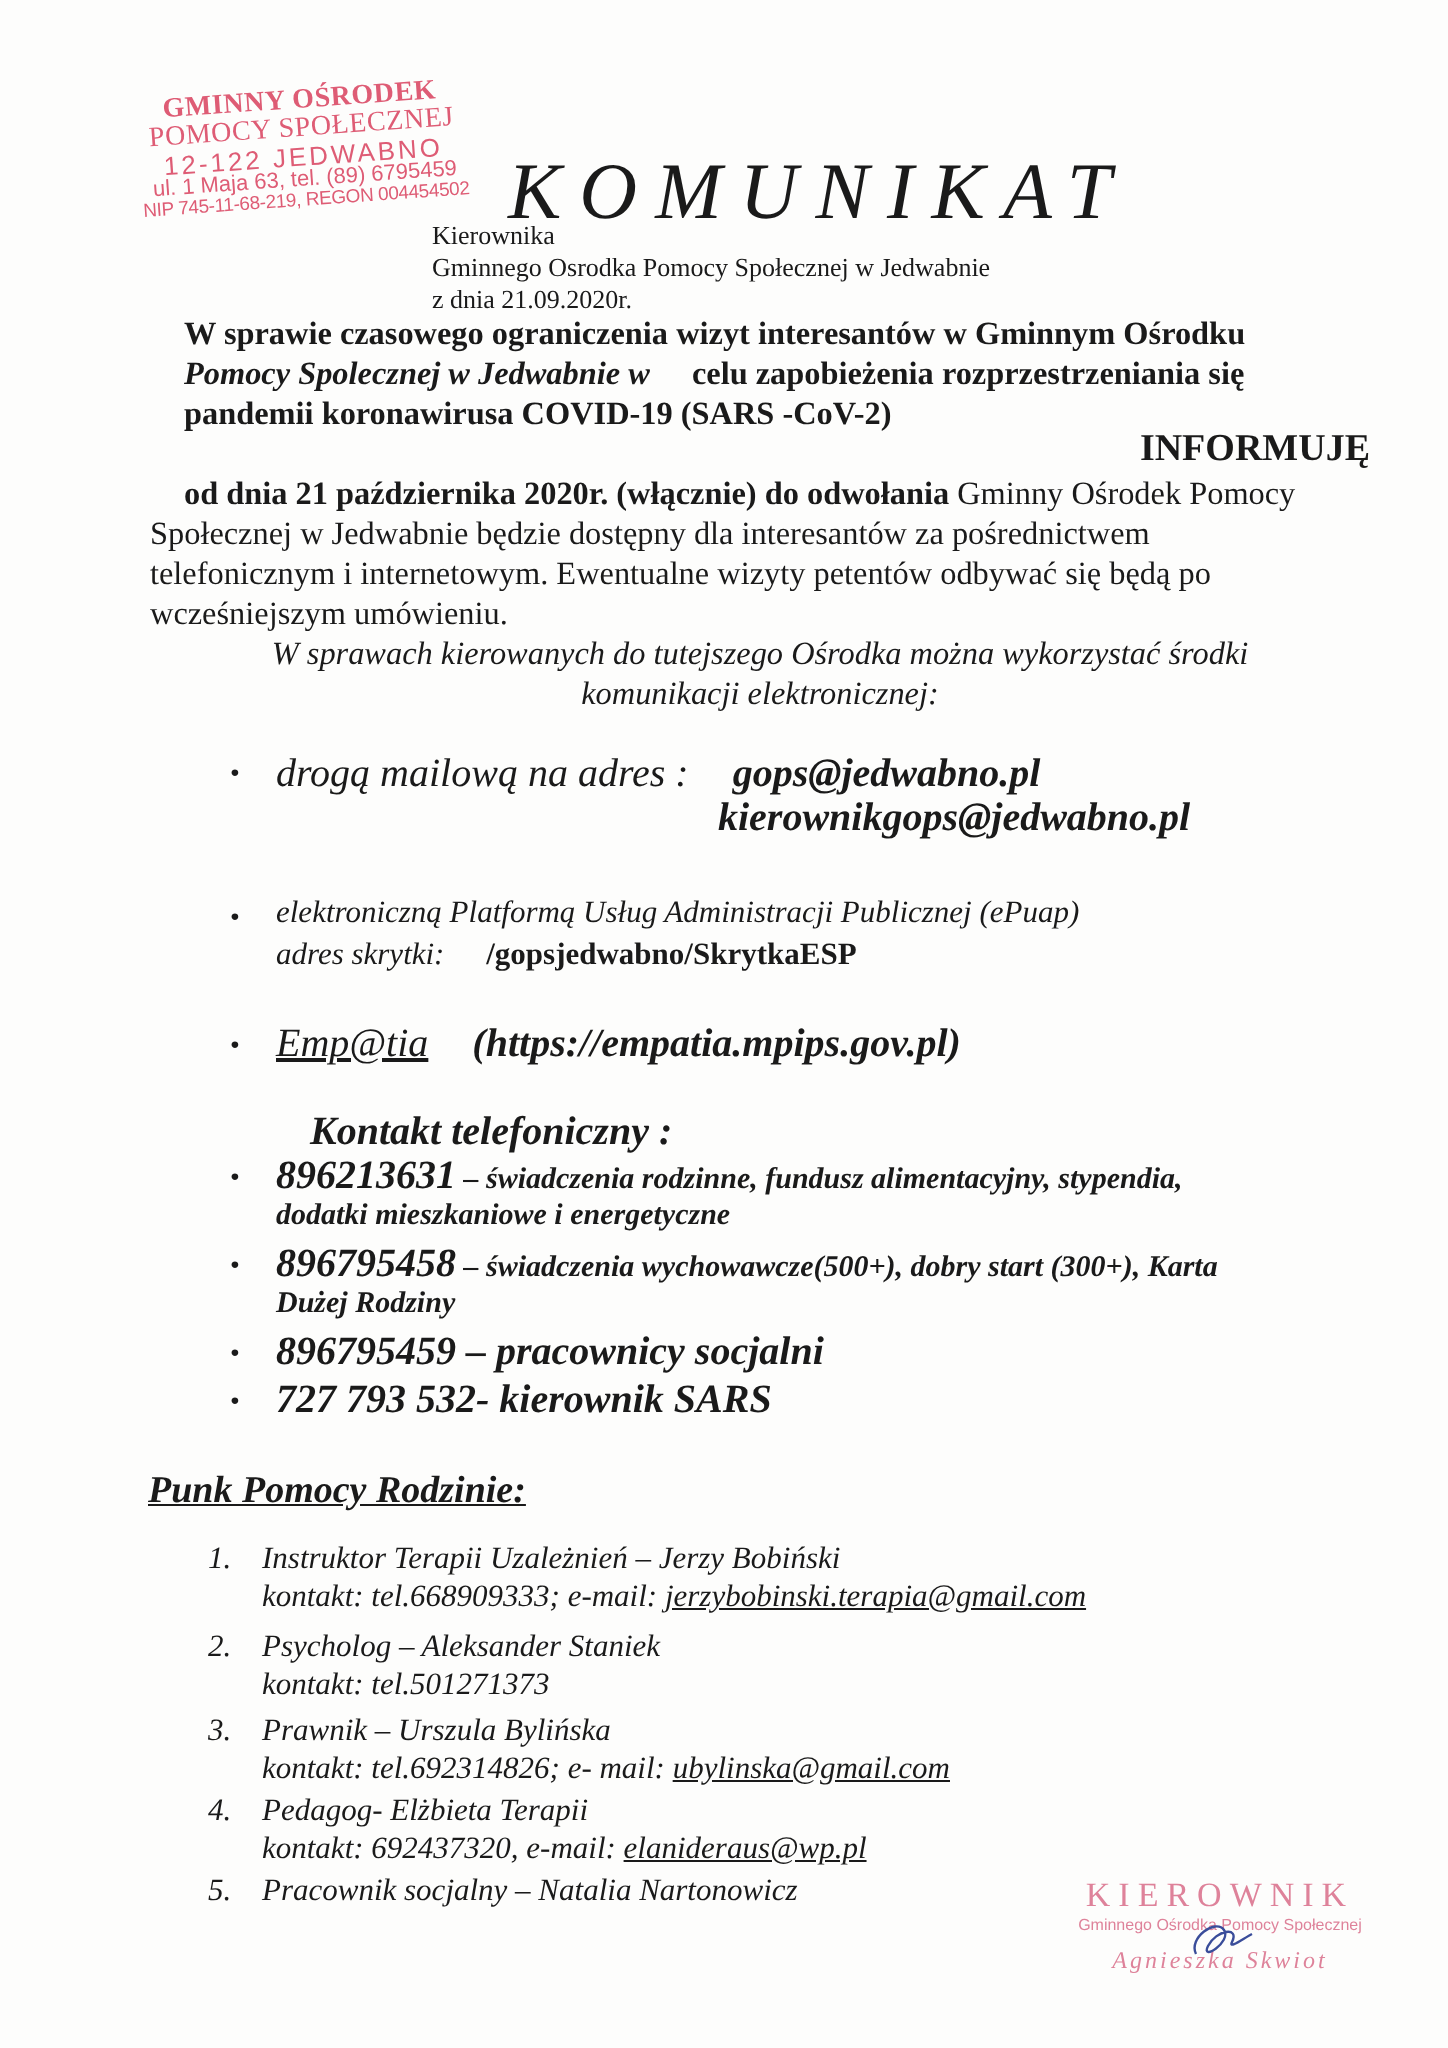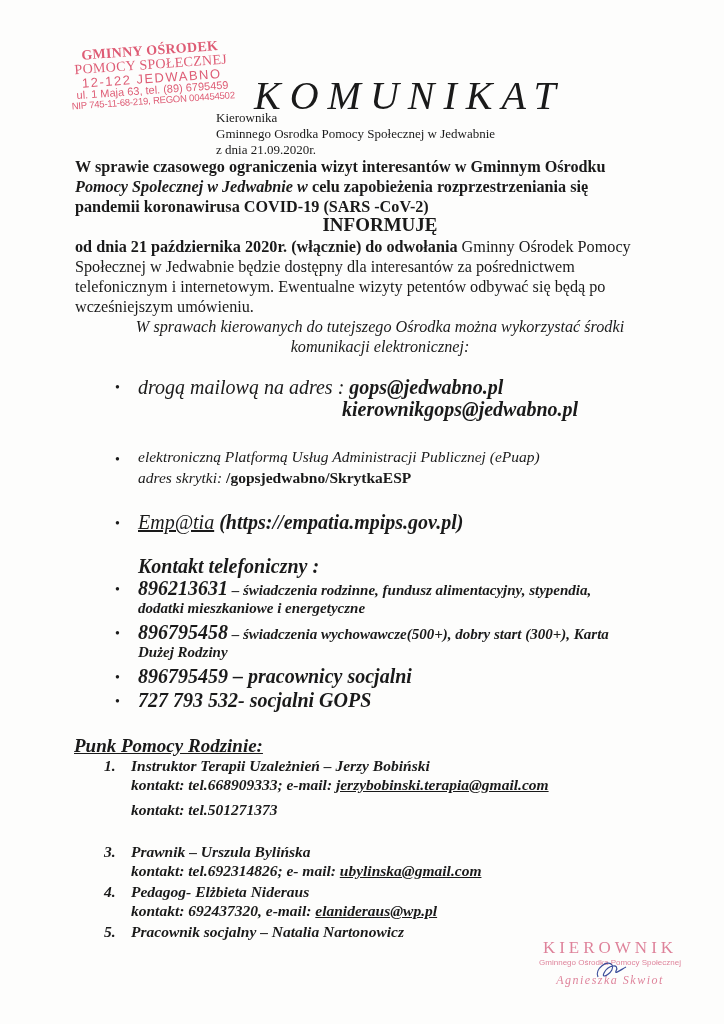--- a/index.html
+++ b/index.html
@@ -34,36 +34,36 @@
       text-align: left;
     }
     .sub {
       left: 216px; width: 380px; text-align: left;
       font-size: 13px;
     }
     .para {
       left: 75px; width: 610px;
       font-size: 16.2px; line-height: 19px;
     }
-    .b { font-weight: bold; }
+    .b { font-weight: bold; margin-left: 17px; }
     .i { font-style: italic; text-align: center; }
-    .center-h { left: 75px; width: 610px; text-align: center; font-size: 19px; font-weight: bold; }
+    .center-h { left: 75px; width: 610px; text-align: right; font-size: 19px; font-weight: bold; }
 
     .bullet { left: 115px; font-size: 19px; }
     .bullet .dot { position: absolute; left: 0; top: 0; font-size: 14px; }
     .bitem { left: 138px; font-style: italic; }
     .big-i { font-size: 20px; }
     .bold-i { font-weight: bold; font-style: italic; }
     .u { text-decoration: underline; }
 
     .heading-u {
       left: 74px; top: 735px;
       font-size: 19px; font-weight: bold; font-style: italic; text-decoration: underline;
     }
-    .ol-item { left: 104px; font-size: 15.5px; font-weight: bold; font-style: italic; line-height: 19px; }
+    .ol-item { left: 104px; font-size: 15.5px; font-weight: normal; font-style: italic; line-height: 19px; margin-top: 14px; }
     .ol-item .num { display: inline-block; width: 27px; }
     .ol-item .cont { padding-left: 27px; }
 
     .sign {
       left: 530px; top: 938px; width: 160px; text-align: center;
       color: #d45a7a; opacity: 0.75;
     }
     .sign .s1 { font-size: 17px; letter-spacing: 4px; font-family: Liberation Serif, serif; }
     .sign .s2 { font-family: "Liberation Sans", sans-serif; font-size: 8px; }
     .sign .s3 { font-size: 12px; font-style: italic; letter-spacing: 1.5px; margin-top: 6px; }
@@ -146,41 +146,42 @@
     <span class="dot">•</span>
   </div>
 <div class="abs bitem bold-i" style="top:665px; font-size:20px">
   <span>896795459</span><span> – pracownicy socjalni</span>
 </div>
 
 <div class="abs bullet" style="top:694px">
     <span class="dot">•</span>
   </div>
 <div class="abs bitem bold-i" style="top:689px; font-size:20px">
-  <span>727 793 532</span><span>- socjalni GOPS</span>
+  <span>727 793 532</span><span>- kierownik SARS</span>
 </div>
 
 <div class="abs heading-u">Punk Pomocy Rodzinie:</div>
 
 <div class="abs ol-item" style="top:756px">
   <div><span class="num">1.</span><span>Instruktor Terapii Uzależnień – Jerzy Bobiński</span></div>
   <div class="cont"><span>kontakt: tel.668909333; e-mail: </span><span class="u">jerzybobinski.terapia@gmail.com</span></div>
 </div>
 
 <div class="abs ol-item" style="top:800px">
+  <div><span class="num">2.</span><span>Psycholog – Aleksander Staniek</span></div>
   <div class="cont"><span>kontakt: tel.501271373</span></div>
 </div>
 
 <div class="abs ol-item" style="top:842px">
   <div><span class="num">3.</span><span>Prawnik – Urszula Bylińska</span></div>
   <div class="cont"><span>kontakt: tel.692314826; e- mail: </span><span class="u">ubylinska@gmail.com</span></div>
 </div>
 
 <div class="abs ol-item" style="top:882px">
-  <div><span class="num">4.</span><span>Pedagog- Elżbieta Nideraus</span></div>
+  <div><span class="num">4.</span><span>Pedagog- Elżbieta Terapii</span></div>
   <div class="cont"><span>kontakt: 692437320,  e-mail: </span><span class="u">elanideraus@wp.pl</span></div>
 </div>
 
 <div class="abs ol-item" style="top:922px">
   <div><span class="num">5.</span><span>Pracownik socjalny – Natalia Nartonowicz</span></div>
 </div>
 
 <div class="abs sign">
   <div class="s1">KIEROWNIK</div>
   <div class="s2">Gminnego Ośrodka Pomocy Społecznej</div>

